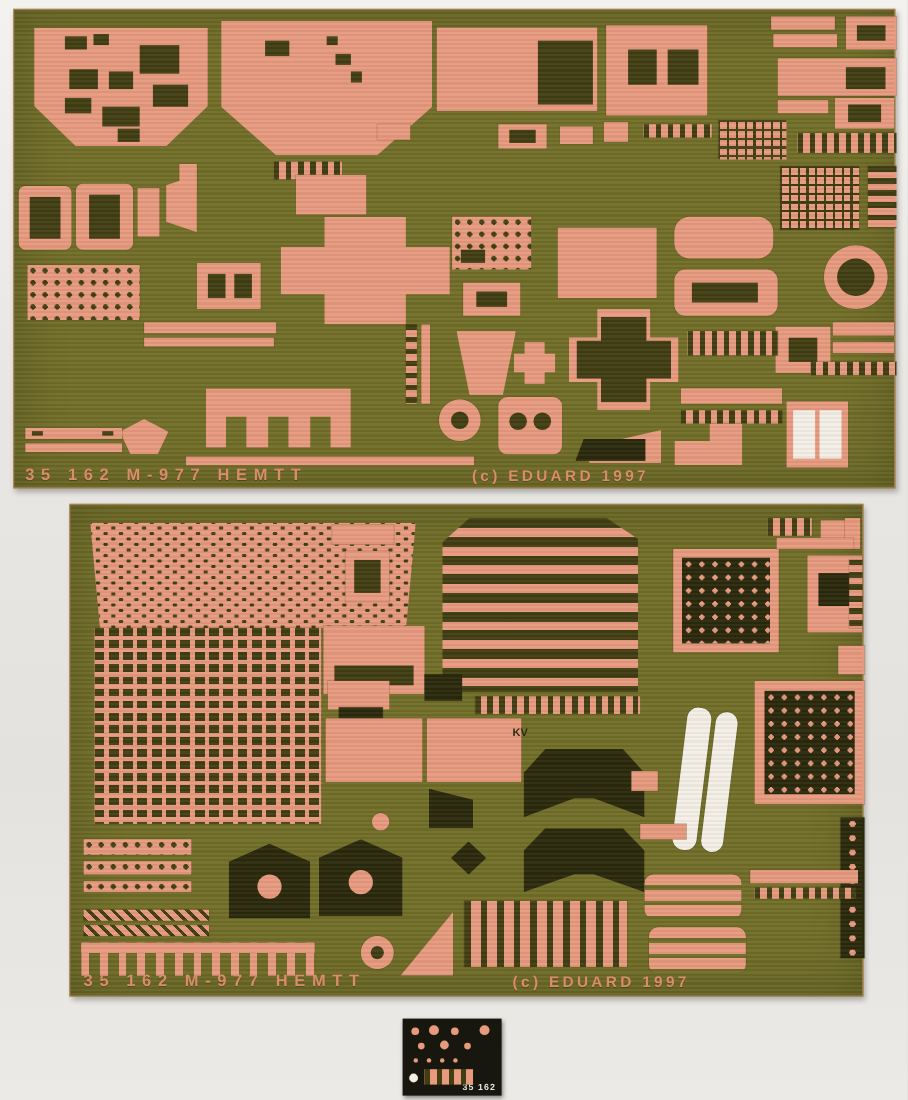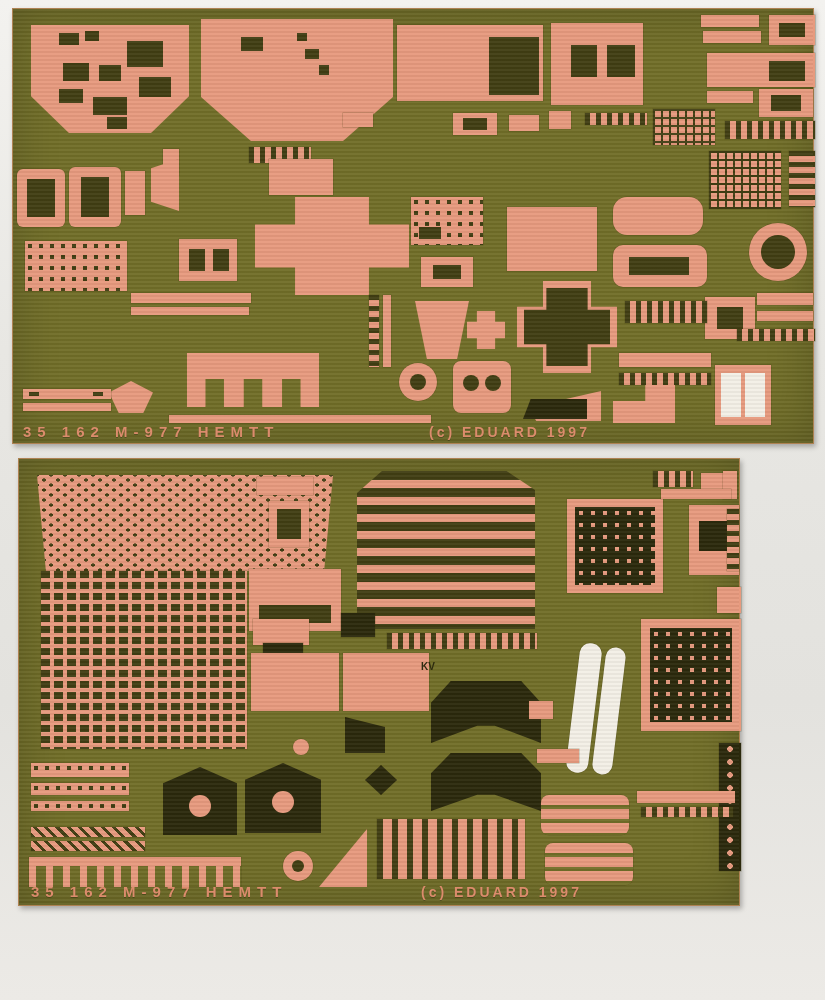--- a/index.html
+++ b/index.html
@@ -147,21 +147,21 @@
       <div class="part" style="left: 174px; top: 344px; width: 132px; height: 54px; background: rgb(231, 154, 126); clip-path: polygon(0px 0px, 100% 0px, 100% 100%, 86% 100%, 86% 48%, 72% 48%, 72% 100%, 57% 100%, 57% 48%, 43% 48%, 43% 100%, 28% 100%, 28% 48%, 14% 48%, 14% 100%, 0px 100%);"></div>
       <div class="part" style="left: 96px; top: 372px; width: 44px; height: 32px; background: rgb(231, 154, 126); clip-path: polygon(50% 0px, 100% 36%, 78% 100%, 22% 100%, 0px 36%);"></div>
       <div class="part" style="left: 10px; top: 380px; width: 88px; height: 10px; background: rgb(231, 154, 126);">
         <div class="hole" style="left: 6px; top: 3px; width: 10px; height: 4px; background: rgb(65, 62, 19);"></div>
         <div class="hole" style="left: 70px; top: 3px; width: 10px; height: 4px; background: rgb(65, 62, 19);"></div>
       </div>
       <div class="part" style="left: 10px; top: 394px; width: 88px; height: 8px; background: rgb(231, 154, 126);"></div>
       <div class="part" style="left: 156px; top: 406px; width: 262px; height: 8px; background: rgb(231, 154, 126);"></div>
     </div>
 
-  <div class="fret bottom-fret" style="background: rgb(113, 110, 40);">
+  <div class="fret bottom-fret" style="background: rgb(113, 110, 40); margin-left: 45px;">
     <div class="kv">KV</div>
     <div class="stamp stamp-left" style="color: rgb(219, 140, 108);">35 162 M-977 HEMTT</div>
     <div class="stamp stamp-right" style="color: rgb(219, 140, 108);">(c) EDUARD 1997</div>
   <div class="part" style="left: 18px; top: 16px; width: 296px; height: 96px; background: radial-gradient(3px 2.2px at 7px 5px, rgb(65, 62, 19) 0px, rgb(65, 62, 19) 2px, rgba(0, 0, 0, 0) 2.3px) 0px 0px / 14px 10px repeat, radial-gradient(3px 2.2px at 7px 5px, rgb(65, 62, 19) 0px, rgb(65, 62, 19) 2px, rgba(0, 0, 0, 0) 2.3px) 7px 5px / 14px 10px repeat, linear-gradient(rgb(231, 154, 126), rgb(231, 154, 126)); clip-path: polygon(0px 0px, 100% 0px, 97% 100%, 3% 100%);"></div>
       <div class="part" style="left: 22px; top: 112px; width: 206px; height: 178px; background: repeating-linear-gradient(rgba(0, 0, 0, 0) 0px, rgba(0, 0, 0, 0) 7px, rgb(231, 154, 126) 7px, rgb(231, 154, 126) 11px), repeating-linear-gradient(90deg, rgb(65, 62, 19) 0px, rgb(65, 62, 19) 9px, rgb(231, 154, 126) 9px, rgb(231, 154, 126) 13px);"></div>
       <div class="part" style="left: 338px; top: 12px; width: 178px; height: 158px; background: repeating-linear-gradient(rgb(65, 62, 19) 0px, rgb(65, 62, 19) 9px, rgb(231, 154, 126) 9px, rgb(231, 154, 126) 17px); clip-path: polygon(14% 0px, 84% 0px, 100% 12%, 100% 100%, 0px 100%, 0px 14%);"></div>
       <div class="part" style="left: 548px; top: 40px; width: 96px; height: 94px; background: rgb(231, 154, 126);">
         <div class="hole" style="left: 8px; top: 8px; width: 80px; height: 78px; background: radial-gradient(2.5px at 6px 6px, rgb(231, 154, 126) 0px, rgb(231, 154, 126) 2.3px, rgba(0, 0, 0, 0) 2.5px) 0px 0px / 12px 12px repeat, linear-gradient(rgb(43, 41, 12), rgb(43, 41, 12));"></div>
       </div>
       <div class="part" style="left: 670px; top: 46px; width: 50px; height: 70px; background: rgb(231, 154, 126);">
@@ -215,14 +215,30 @@
       <div class="part" style="left: 358px; top: 360px; width: 148px; height: 60px; background: repeating-linear-gradient(90deg, rgb(65, 62, 19) 0px, rgb(65, 62, 19) 6px, rgb(231, 154, 126) 6px, rgb(231, 154, 126) 15px);"></div>
       <div class="part" style="left: 618px; top: 332px; width: 98px; height: 12px; background: rgb(231, 154, 126);"></div>
       <div class="part" style="left: 622px; top: 348px; width: 92px; height: 10px; background: repeating-linear-gradient(90deg, rgb(65, 62, 19) 0px, rgb(65, 62, 19) 5px, rgb(231, 154, 126) 5px, rgb(231, 154, 126) 11px);"></div>
       <div class="part" style="left: 522px; top: 336px; width: 88px; height: 40px; background: repeating-linear-gradient(rgb(231, 154, 126) 0px, rgb(231, 154, 126) 10px, rgb(113, 110, 40) 10px, rgb(113, 110, 40) 14px); border-radius: 8px;"></div>
       <div class="part" style="left: 526px; top: 384px; width: 88px; height: 42px; background: repeating-linear-gradient(rgb(231, 154, 126) 0px, rgb(231, 154, 126) 10px, rgb(113, 110, 40) 10px, rgb(113, 110, 40) 14px); border-radius: 8px;"></div>
       <div class="part" style="left: 264px; top: 392px; width: 30px; height: 30px; background: rgb(231, 154, 126); border-radius: 50%;">
         <div class="hole" style="left: 9px; top: 9px; width: 12px; height: 12px; border-radius: 50%; background: rgb(65, 62, 19);"></div>
       </div>
     </div>
 
+  <div class="chip" style="background: rgb(24, 23, 15);">
+    <div class="chip-label">35 162</div>
+  <div class="part" style="left: 8px; top: 8px; width: 7px; height: 7px; background: rgb(231, 154, 126); border-radius: 50%;"></div>
+      <div class="part" style="left: 24px; top: 6px; width: 9px; height: 9px; background: rgb(231, 154, 126); border-radius: 50%;"></div>
+      <div class="part" style="left: 44px; top: 8px; width: 7px; height: 7px; background: rgb(231, 154, 126); border-radius: 50%;"></div>
+      <div class="part" style="left: 70px; top: 6px; width: 9px; height: 9px; background: rgb(231, 154, 126); border-radius: 50%;"></div>
+      <div class="part" style="left: 14px; top: 22px; width: 6px; height: 6px; background: rgb(231, 154, 126); border-radius: 50%;"></div>
+      <div class="part" style="left: 34px; top: 20px; width: 8px; height: 8px; background: rgb(231, 154, 126); border-radius: 50%;"></div>
+      <div class="part" style="left: 56px; top: 22px; width: 6px; height: 6px; background: rgb(231, 154, 126); border-radius: 50%;"></div>
+      <div class="part" style="left: 10px; top: 36px; width: 4px; height: 4px; background: rgb(231, 154, 126); border-radius: 50%;"></div>
+      <div class="part" style="left: 22px; top: 36px; width: 4px; height: 4px; background: rgb(231, 154, 126); border-radius: 50%;"></div>
+      <div class="part" style="left: 34px; top: 36px; width: 4px; height: 4px; background: rgb(231, 154, 126); border-radius: 50%;"></div>
+      <div class="part" style="left: 46px; top: 36px; width: 4px; height: 4px; background: rgb(231, 154, 126); border-radius: 50%;"></div>
+      <div class="part" style="left: 20px; top: 46px; width: 44px; height: 14px; background: repeating-linear-gradient(90deg, rgb(65, 62, 19) 0px, rgb(65, 62, 19) 5px, rgb(231, 154, 126) 5px, rgb(231, 154, 126) 11px);"></div>
+      <div class="part" style="left: 6px; top: 50px; width: 8px; height: 8px; background: rgb(243, 239, 230); border-radius: 50%;"></div>
+    </div>
 
 </div>
 
 </body></html>

